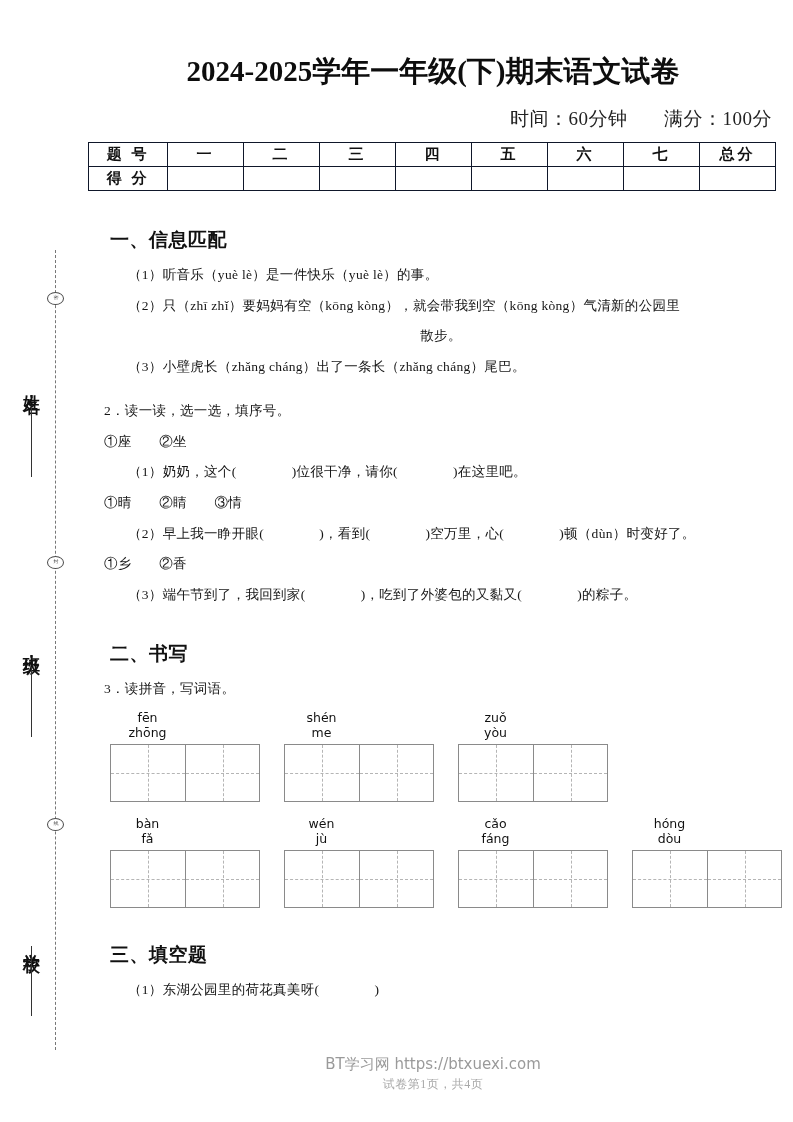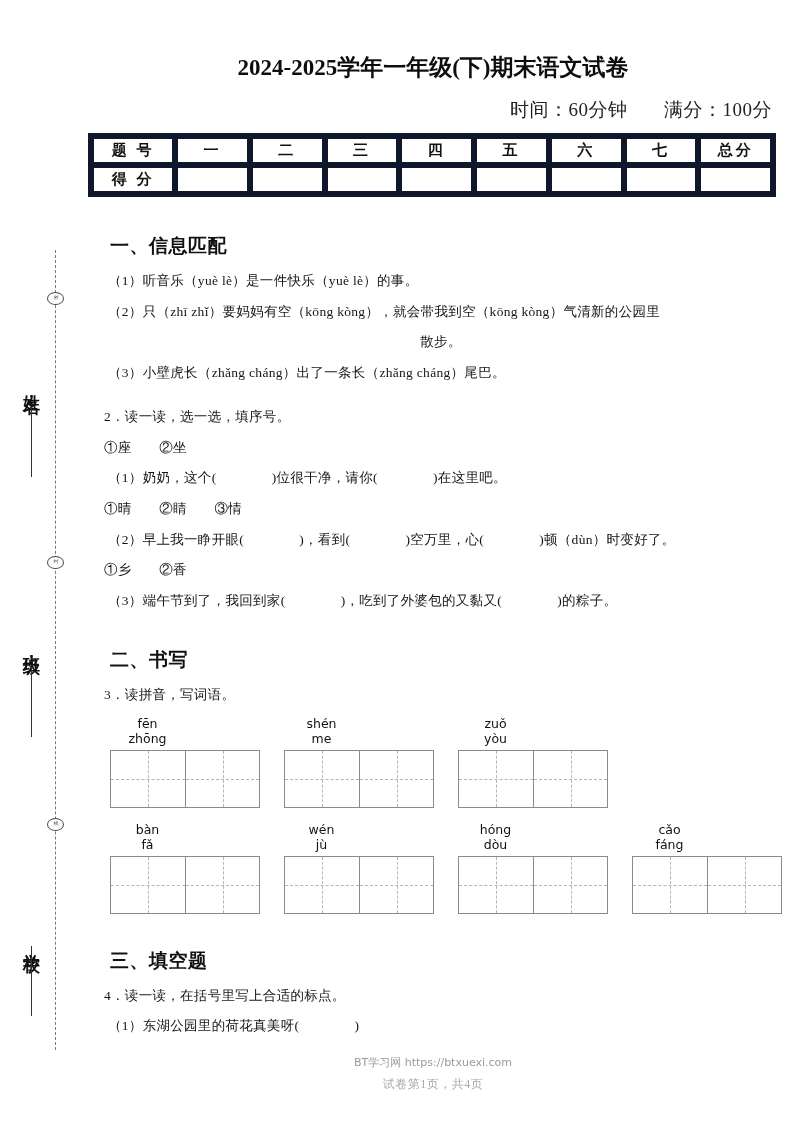--- a/index.html
+++ b/index.html
@@ -82,21 +82,21 @@
     left: 88px;
     top: 0;
     width: 690px;
     height: 1122px;
   }
 
   #title {
     text-align: center;
     font-family: "Liberation Serif", "DejaVu Serif", serif;
     font-weight: bold;
-    font-size: 23px;
+    font-size: 29px;
     letter-spacing: 0px;
     color: #0d0d0d;
     margin-top: 52px;
     white-space: nowrap;
   }
 
   #meta-line {
     text-align: right;
     font-size: 19px;
     color: #222;
@@ -107,21 +107,21 @@
   #meta-line .meta-gap { display: inline-block; width: 26px; }
 
   
   #score-table {
     margin-top: 10px;
     width: 688px;
     border-collapse: collapse;
     table-layout: fixed;
   }
   #score-table td {
-    border: 6px solid #0f172a;
+    border: 1px solid #0f172a;
     height: 23px;
     text-align: center;
     font-size: 15px;
     font-weight: bold;
     color: #111;
     letter-spacing: 3px;
     padding: 0;
   }
   #score-table td.rowhead { width: 78px; }
   #score-table td.blank { font-weight: normal; }
@@ -136,21 +136,21 @@
     margin: 0 0 12px 22px;
     letter-spacing: 0.5px;
   }
   .q {
     font-size: 13.5px;
     color: #151515;
     margin: 0 0 11px 16px;
     letter-spacing: 0.3px;
     line-height: 1.45;
   }
-  .q.sub { margin-left: 20px; }
+  .q.sub { margin-left: 40px; }
   .q.cont { margin-left: 16px; text-align: center; }
   .q.opts { margin-left: 16px; letter-spacing: 0.3px; }
 
   .spacer-sm { height: 14px; }
   .spacer-md { height: 26px; }
   .spacer-lg { height: 34px; }
 
   
   .grid-row {
     margin-left: 22px;
@@ -206,21 +206,21 @@
   
   #footer {
     position: absolute;
     left: 0;
     top: 1055px;
     width: 690px;
     text-align: center;
   }
   #footer .wm-main {
     font-family: "DejaVu Sans", sans-serif;
-    font-size: 11px;
+    font-size: 15px;
     color: #9a9a9a;
     white-space: nowrap;
     text-align: center;
   }
   #footer .wm-page {
     position: absolute;
     left: 0;
     top: 21px;
     width: 690px;
     text-align: center;
@@ -371,44 +371,43 @@
           <span>wén</span>
           <span>jù</span>
         </div>
         <div class="grid-boxes">
           <div class="grid-cell"></div>
           <div class="grid-cell"></div>
         </div>
       </div>
       <div class="grid-word">
         <div class="grid-pinyin">
+          <span>cǎo</span>
+          <span>fáng</span>
+        </div>
+        <div class="grid-boxes">
+          <div class="grid-cell"></div>
+          <div class="grid-cell"></div>
+        </div>
+      </div>
+      <div class="grid-word">
+        <div class="grid-pinyin">
           <span>hóng</span>
           <span>dòu</span>
         </div>
         <div class="grid-boxes">
           <div class="grid-cell"></div>
           <div class="grid-cell"></div>
         </div>
       </div>
-      <div class="grid-word">
-        <div class="grid-pinyin">
-          <span>cǎo</span>
-          <span>fáng</span>
-        </div>
-        <div class="grid-boxes">
-          <div class="grid-cell"></div>
-          <div class="grid-cell"></div>
-        </div>
-      </div>
     </div>
 
     <div class="spacer-lg"></div>
 
     <div class="sec-head">三、填空题</div>
-    <div class="q">4．读一读，在括号里写上合适的标点。</div>
     <div class="q sub">（1）东湖公园里的荷花真美呀(　　　　)</div>
 
   </div>
 
   <div id="footer">
     <div class="wm-main">BT学习网 https://btxuexi.com</div>
     <div class="wm-page">试卷第1页，共4页</div>
   </div>
 
 </div>

